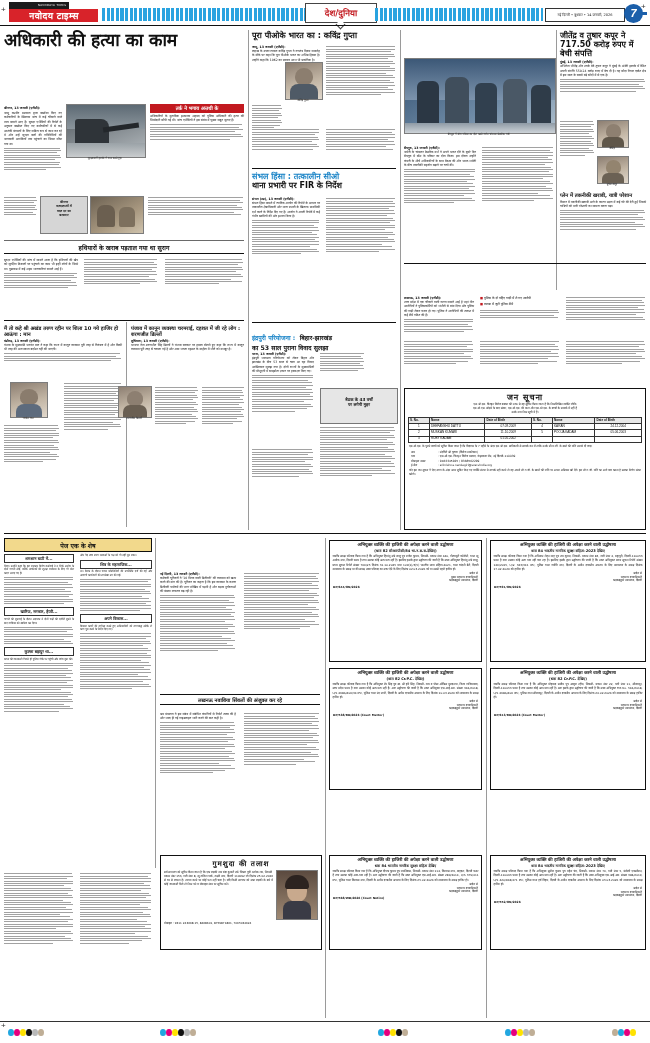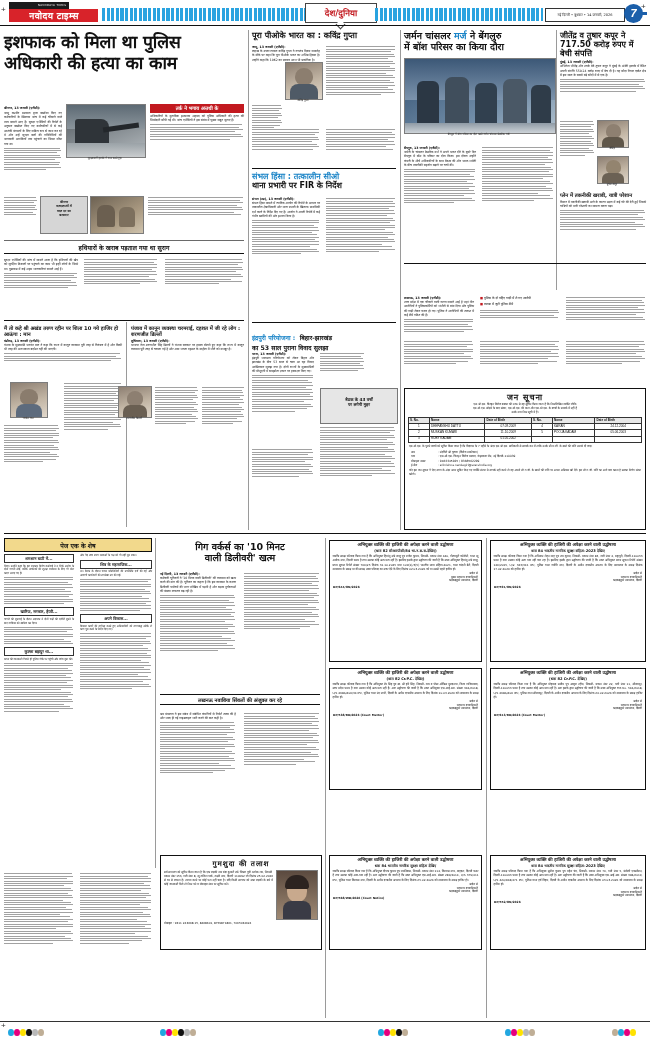--- a/index.html
+++ b/index.html
@@ -117,21 +117,20 @@
     <div class="pg-stub"></div>
     <span class="mast-cross-r">+</span>
   </div>
   <div class="mast-rule"></div>
 
   <div class="vrule" style="left:248px;top:30px;height:500px;"></div>
   <div class="vrule" style="left:400px;top:30px;height:500px;"></div>
   <div class="vrule" style="left:556px;top:30px;height:260px;"></div>
 
   <div style="position:absolute;left:4px;top:29px;width:240px;">
-    <div class="h-main hi" style="margin-top:3px;">इशफाक को मिला था पुलिस</div>
     <div class="h-main hi" style="margin-top:1px;">अधिकारी की हत्या का काम</div>
   </div>
 
   <div style="position:absolute;left:4px;top:106px;width:58px;">
     <div class="dateline hi">श्रीनगर, 13 जनवरी (एजेंसी):</div>
     <div class="tiny hi" style="margin-top:1px;">जम्मू कश्मीर प्रशासन द्वारा बर्खास्त किए गए कर्मचारियों के खिलाफ जांच में कई चौंकाने वाले तथ्य सामने आए हैं। सुरक्षा एजेंसियों की रिपोर्ट के अनुसार बर्खास्त किए गए कर्मचारियों में से कई आतंकी संगठनों के लिए सक्रिय रूप से काम कर रहे थे और उन्हें सुरक्षा बलों की गतिविधियों की जानकारी आतंकियों तक पहुंचाने का जिम्मा सौंपा गया था।</div>
     <div class="fakeline" style="width:96%"></div>
       <div class="fakeline" style="width:99%"></div>
     <div class="fakeline" style="width:92%"></div>
       <div class="fakeline" style="width:97%"></div>
@@ -531,28 +530,20 @@
     <div class="fakeline" style="width:99%"></div>
       <div class="fakeline" style="width:86%"></div>
     <div class="fakeline" style="width:95%"></div>
       <div class="fakeline" style="width:99%"></div>
     <div class="fakeline" style="width:92%"></div>
       <div class="fakeline" style="width:97%"></div>
     <div class="fakeline" style="width:99%"></div>
       <div class="fakeline" style="width:76%"></div>
   </div>
 
-  <div style="position:absolute;left:404px;top:31px;width:150px;">
-    <div class="h2 hi">
-      <span>जर्मन चांसलर</span>
-      <span class="blue">मर्ज</span>
-      <span>ने बेंगलुरु</span>
-    </div>
-    <div class="h2 hi">में बॉश परिसर का किया दौरा</div>
-  </div>
   <div class="photo grad-blue" style="left:404px;top:58px;width:150px;height:74px;">
     <div style="position:absolute;left:0;top:0;width:100%;height:55%;background:linear-gradient(#3c5877,#7d94ad);"></div>
     <div style="position:absolute;left:12px;top:22px;width:22px;height:44px;background:#2b3744;border-radius:6px 6px 0 0;"></div>
     <div style="position:absolute;left:40px;top:18px;width:24px;height:48px;background:#404e5c;border-radius:7px 7px 0 0;"></div>
     <div style="position:absolute;left:70px;top:24px;width:22px;height:42px;background:#31404f;border-radius:6px 6px 0 0;"></div>
     <div style="position:absolute;left:98px;top:20px;width:24px;height:46px;background:#4a5866;border-radius:7px 7px 0 0;"></div>
     <div style="position:absolute;left:126px;top:26px;width:20px;height:40px;background:#2f3c49;border-radius:6px 6px 0 0;"></div>
     <div style="position:absolute;left:0;bottom:0;width:100%;height:14%;background:linear-gradient(#8e9aa5,#cdd3d8);"></div>
   </div>
   <div class="ph-cap hi" style="left:404px;top:133px;width:150px;">बेंगलुरु में बॉश परिसर का दौरा करते जर्मन चांसलर फ्रेडरिक मर्ज।</div>
@@ -902,24 +893,20 @@
       <div class="fakeline" style="width:80%"></div>
     <div class="fakeline" style="width:94%"></div>
       <div class="fakeline" style="width:99%"></div>
     <div class="fakeline" style="width:88%"></div>
       <div class="fakeline" style="width:96%"></div>
     <div class="fakeline" style="width:99%"></div>
       <div class="fakeline" style="width:72%"></div>
   </div>
 
   <div class="vrule" style="left:155px;top:538px;height:330px;"></div>
-  <div style="position:absolute;left:160px;top:542px;width:160px;">
-    <div class="h2 hi" style="text-align:center;">गिग वर्कर्स का '10 मिनट</div>
-    <div class="h2 hi" style="text-align:center;">वाली डिलीवरी' खत्म</div>
-  </div>
   <div style="position:absolute;left:160px;top:572px;width:76px;">
     <div class="dateline hi">नई दिल्ली, 13 जनवरी (एजेंसी):</div>
     <div class="tiny hi">कर्मचारी यूनियनों ने '10 मिनट वाली डिलीवरी' की व्यवस्था को खत्म करने की मांग की है। यूनियन का कहना है कि इस व्यवस्था के कारण डिलीवरी पार्टनर्स की जान जोखिम में पड़ती है और सड़क दुर्घटनाओं की संख्या लगातार बढ़ रही है।</div>
     <div class="fakeline" style="width:98%"></div>
       <div class="fakeline" style="width:99%"></div>
     <div class="fakeline" style="width:91%"></div>
       <div class="fakeline" style="width:97%"></div>
     <div class="fakeline" style="width:99%"></div>
       <div class="fakeline" style="width:87%"></div>
     <div class="fakeline" style="width:95%"></div>

